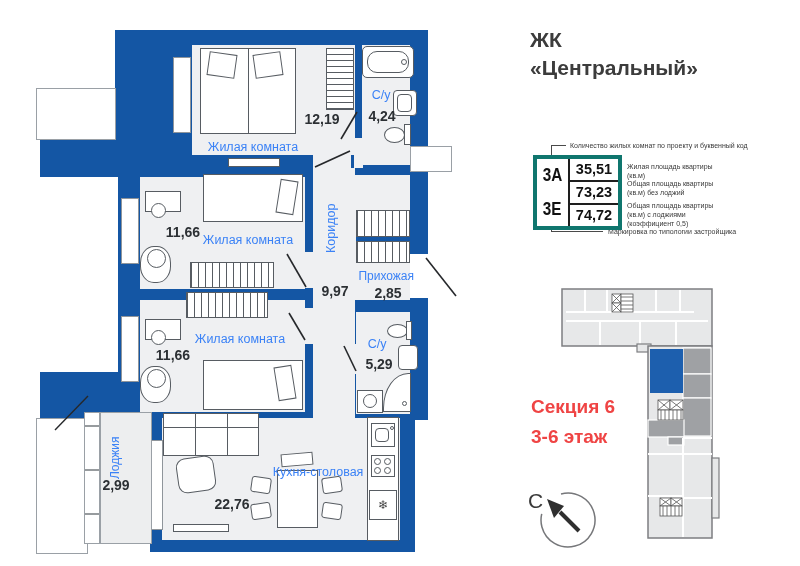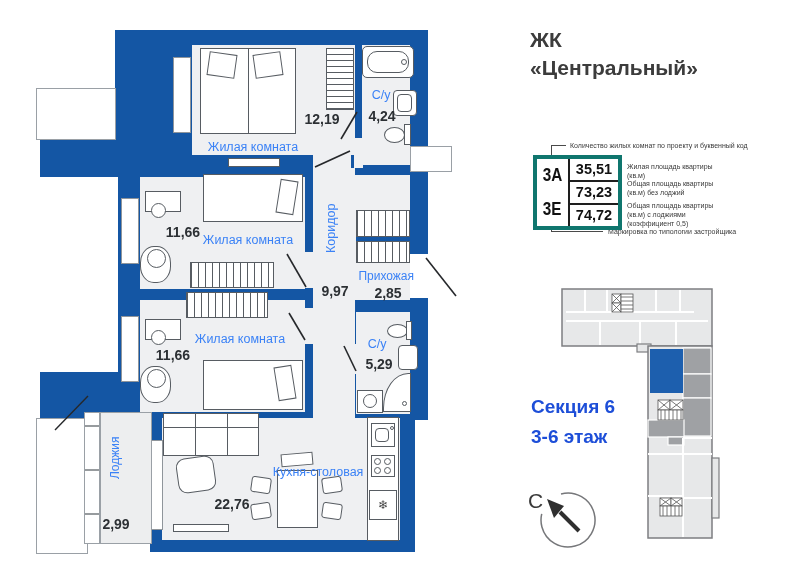--- a/index.html
+++ b/index.html
@@ -23,21 +23,21 @@
   .spec{left:533px;top:155px;border:4px solid #0f766e;display:flex;background:#fff;}
   .spec-codes{width:31px;border-right:2px solid #1E1E1E;display:flex;flex-direction:column;
               justify-content:space-around;align-items:center;font-weight:700;font-size:18px;color:#111;}
   .spec-code{transform:scaleX(.85);}
   .spec-vals{width:48px;display:flex;flex-direction:column;}
   .spec-val{height:21px;line-height:21px;text-align:center;font-weight:700;font-size:14.5px;color:#111;
             border-bottom:2px solid #1E1E1E;transform-origin:center;}
   .spec-val:last-child{border-bottom:none;}
   .note{font-size:7px;color:#3A3A3A;line-height:9px;}
   .leader{background:#4A4A4A;}
-  .section-label{font-size:19px;font-weight:800;color:#1d4ed8;white-space:nowrap;}
+  .section-label{font-size:19px;font-weight:800;color:#ef4444;white-space:nowrap;}
 </style>
 </head>
 <body>
 
 <div id="canvas">
 
   <div class="abs wall" style="left:115px;top:30px;width:313px;height:145px;"></div>
   <div class="abs wall" style="left:118px;top:155px;width:242px;height:265px;"></div>
   <div class="abs wall" style="left:312px;top:155px;width:116px;height:160px;"></div>
   <div class="abs wall" style="left:340px;top:300px;width:88px;height:120px;"></div>
@@ -163,21 +163,21 @@
   <div class="abs area" style="left:314px;top:283px;width:42px;">9,97</div>
   <div class="abs label" style="left:352px;top:269px;width:62px;font-size:12px;text-align:right;">Прихожая</div>
   <div class="abs area" style="left:362px;top:285px;width:52px;">2,85</div>
   <div class="abs label" style="left:190px;top:332px;width:100px;">Жилая комната</div>
   <div class="abs area" style="left:151px;top:347px;width:44px;">11,66</div>
   <div class="abs label" style="left:362px;top:337px;width:30px;">С/у</div>
   <div class="abs area" style="left:360px;top:356px;width:38px;">5,29</div>
   <div class="abs label" style="left:263px;top:429px;width:110px;margin-top:36px;">Кухня-столовая</div>
   <div class="abs area" style="left:210px;top:496px;width:44px;">22,76</div>
   <div class="abs label vtext" style="left:108px;top:432px;height:52px;font-size:12px;">Лоджия</div>
-  <div class="abs area" style="left:96px;top:516px;width:40px;text-align:center;">2,99</div>
+  <div class="abs area" style="left:96px;top:477px;width:40px;text-align:center;">2,99</div>
 
   <div class="abs title" style="left:530px;top:26px;width:230px;">
     <div>ЖК</div>
     <div>«Центральный»</div>
   </div>
 
   <div class="abs leader" style="left:551px;top:145px;width:1px;height:10px;"></div>
   <div class="abs leader" style="left:551px;top:145px;width:15px;height:1px;"></div>
   <div class="abs note" style="left:570px;top:141px;width:200px;">Количество жилых комнат по проекту и буквенный код</div>
   <div class="abs leader" style="left:551px;top:221px;width:1px;height:10px;"></div>

